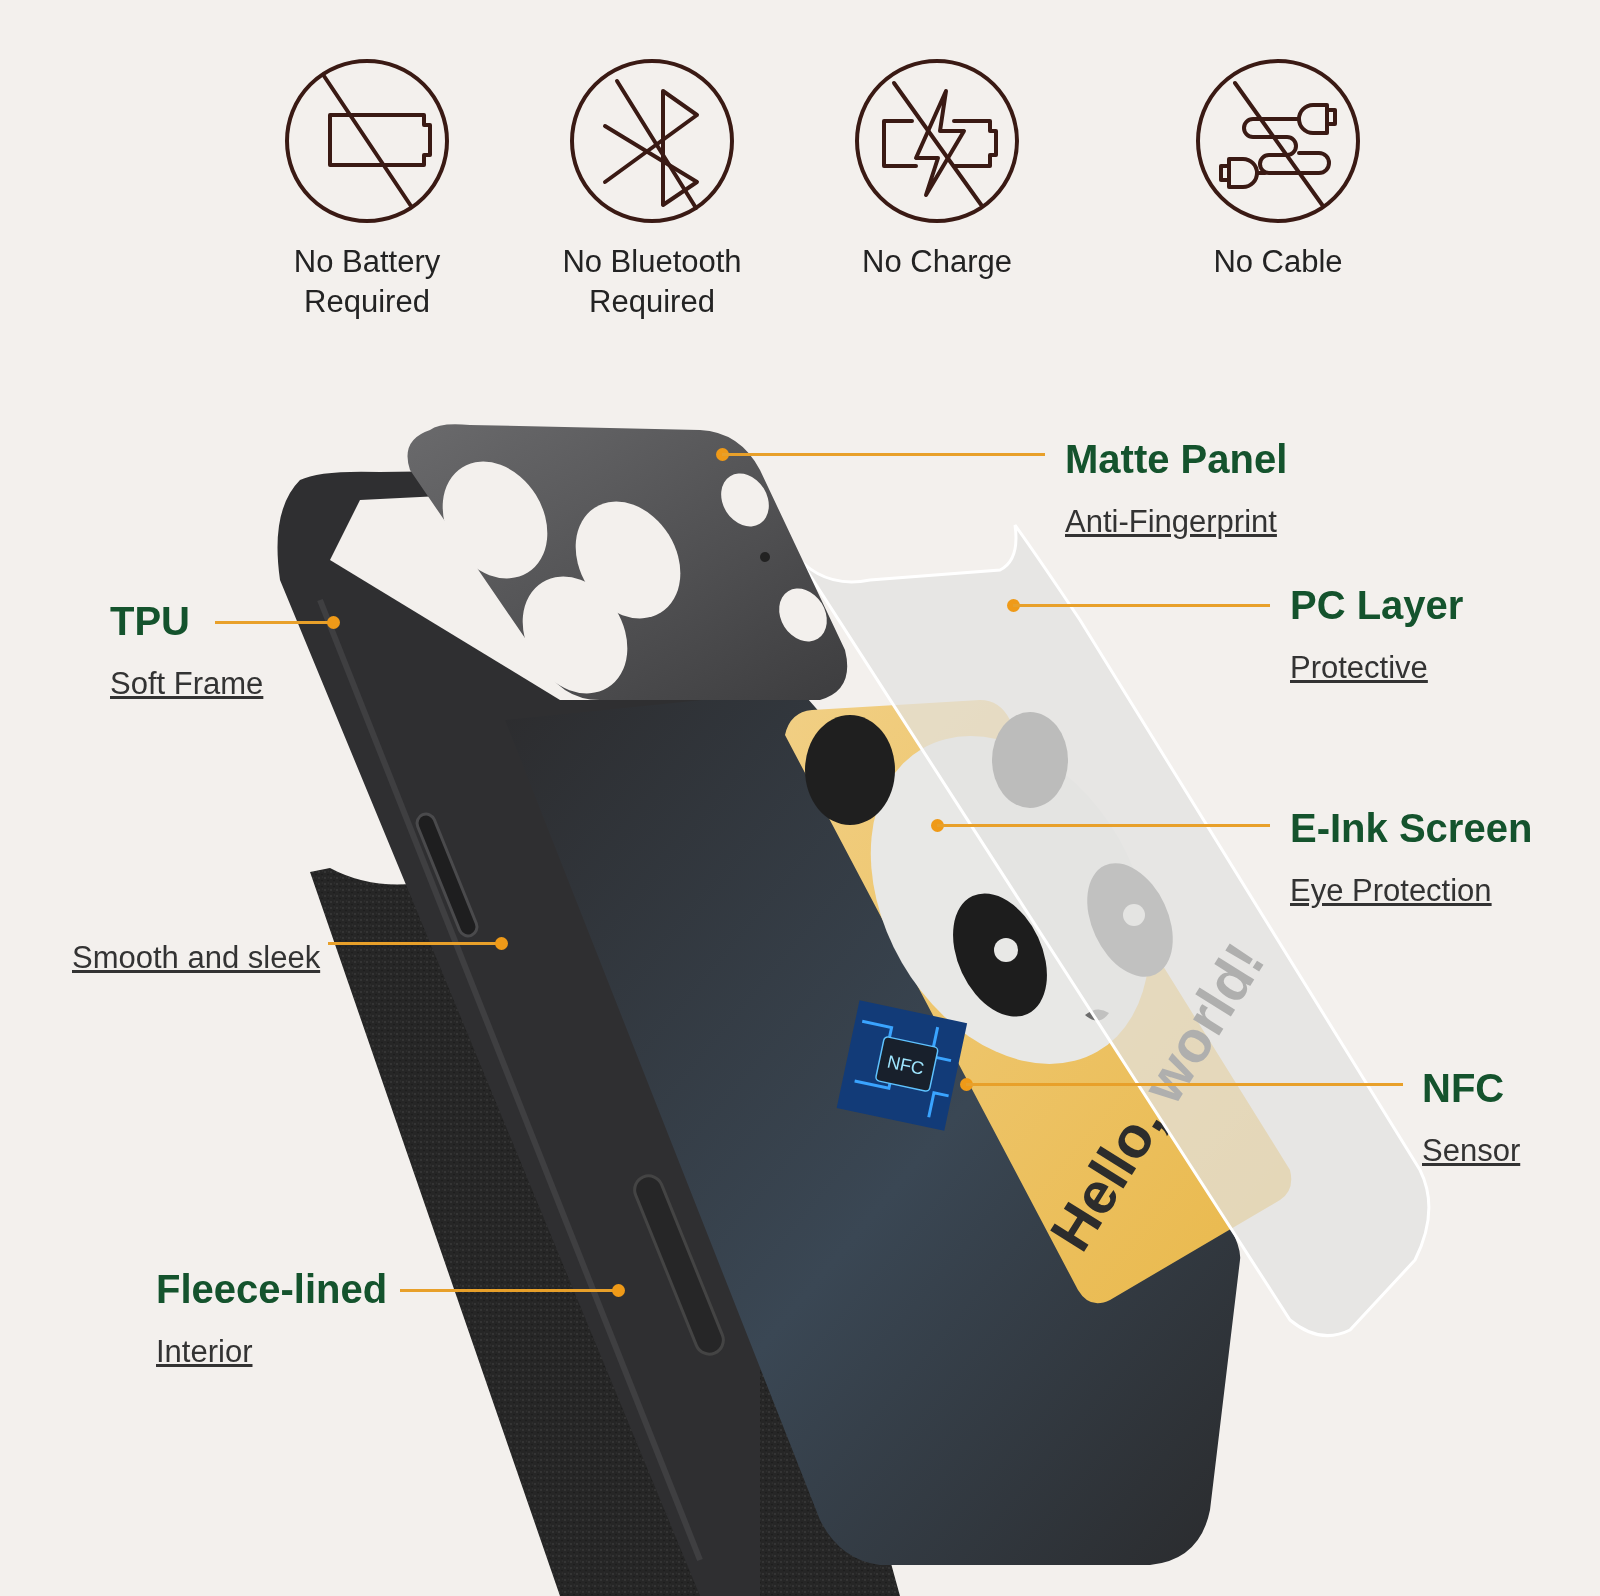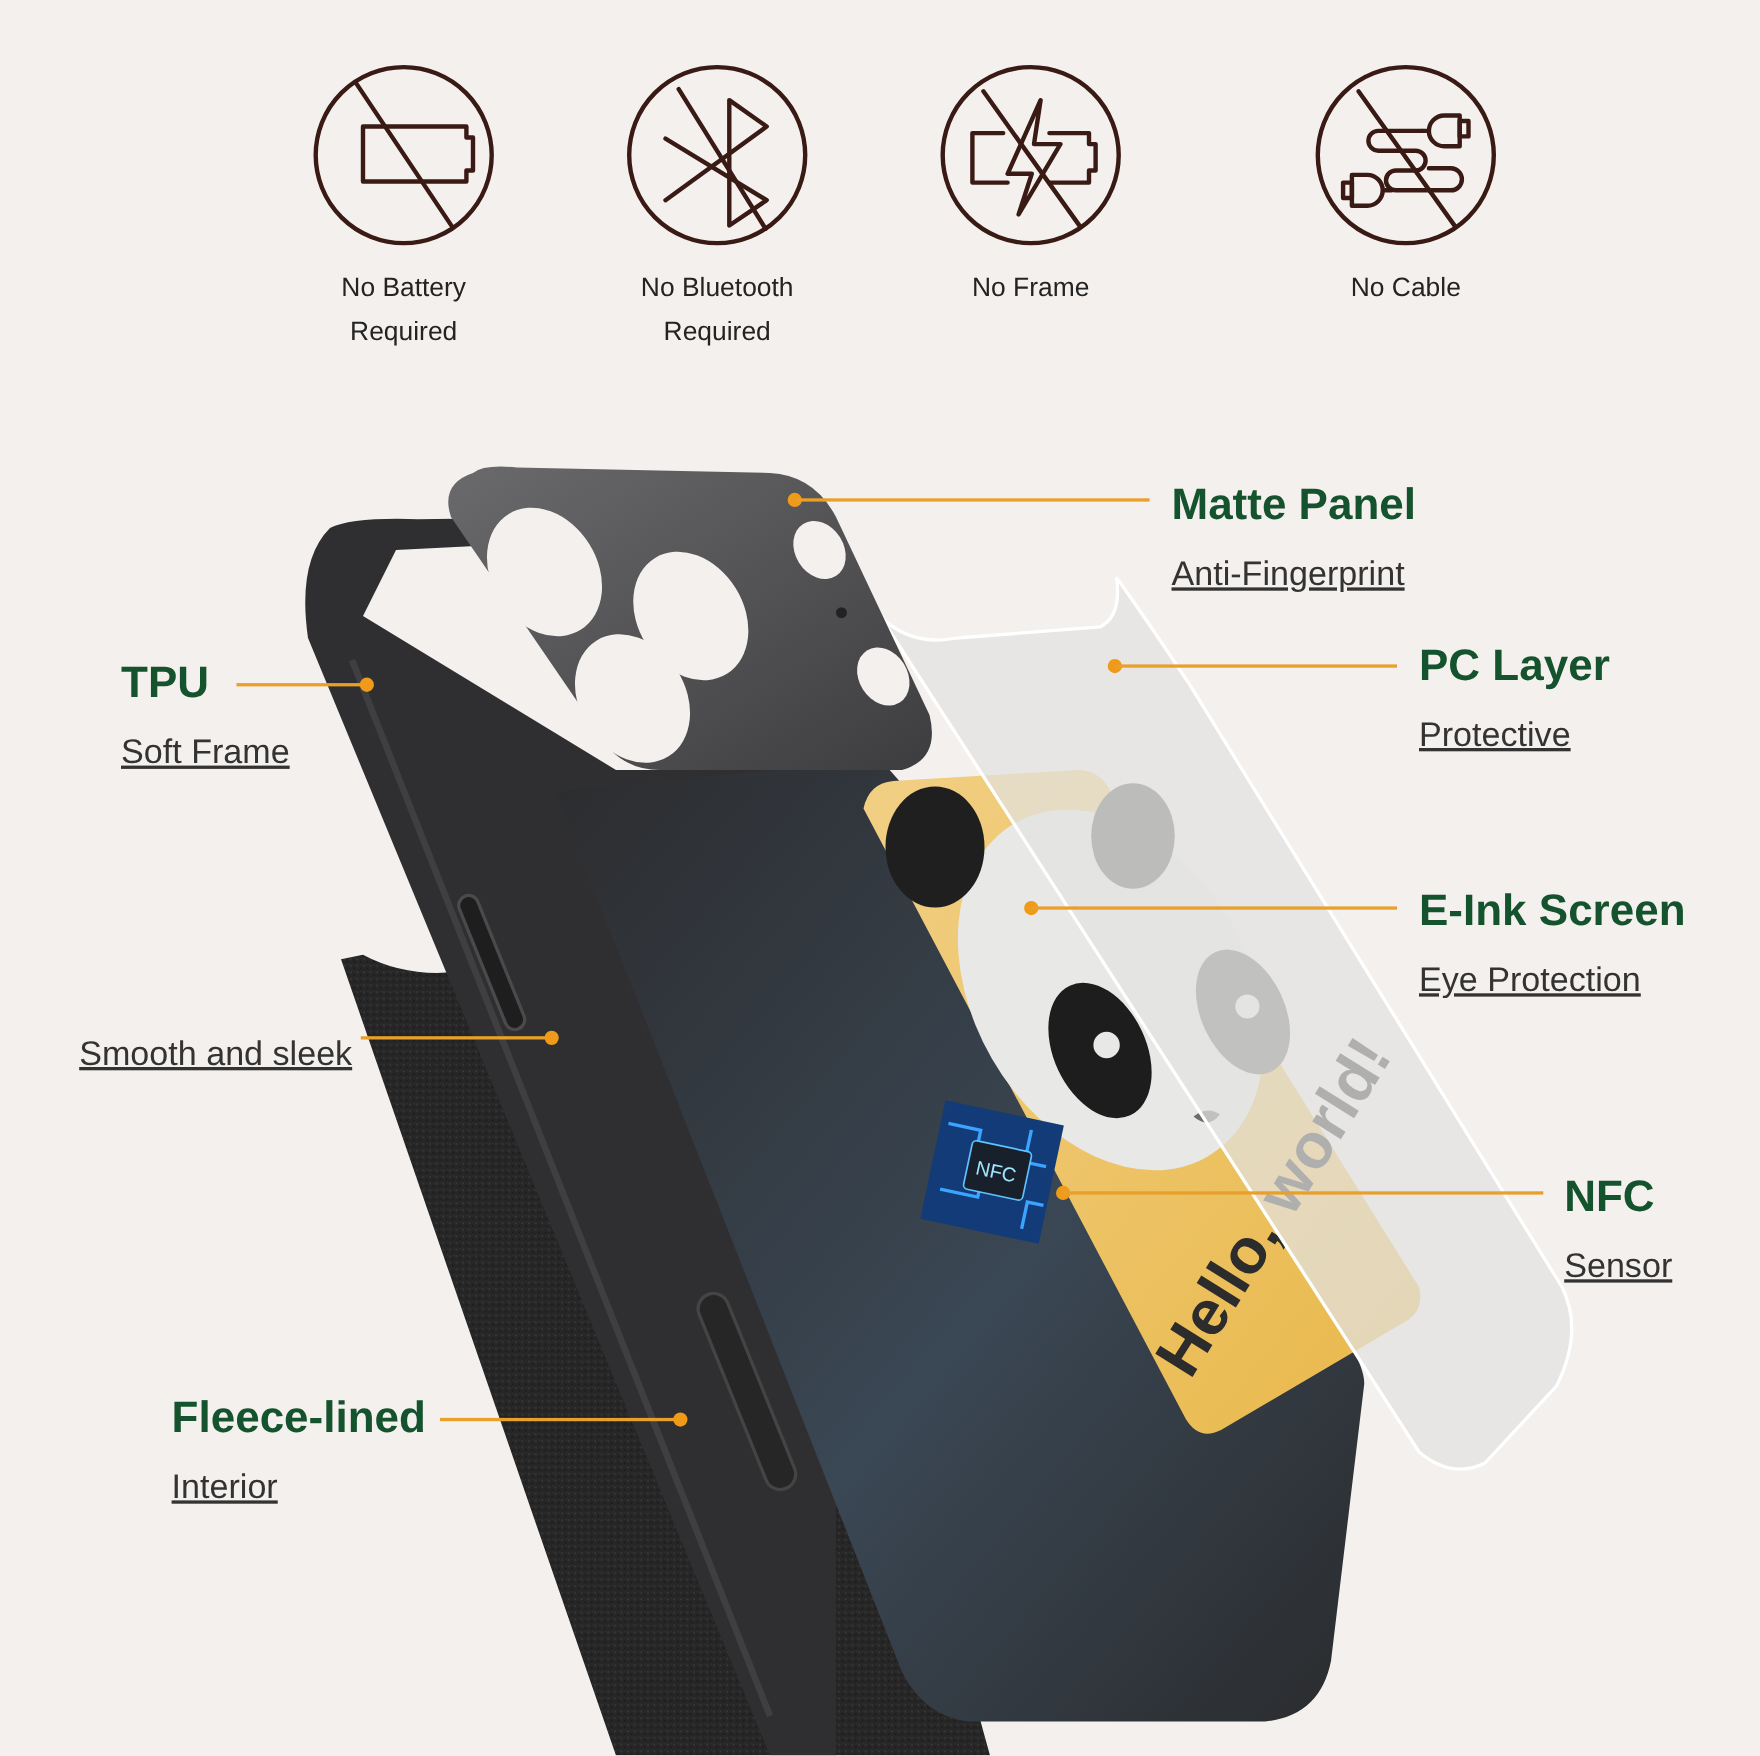--- a/index.html
+++ b/index.html
@@ -9,21 +9,21 @@
       position: relative; overflow: hidden;
       font-family: "Liberation Sans", "DejaVu Sans", sans-serif;
       color: #1e1e1e;
     }
     .feature {
       position: absolute; top: 58px; width: 220px;
       display: flex; flex-direction: column; align-items: center;
     }
     .feature svg { width: 166px; height: 166px; display: block; }
     .feature-label {
-      margin-top: 18px; font-size: 24px; line-height: 40px;
+      margin-top: 18px; font-size: 31px; line-height: 40px;
       text-align: center; color: #232323; white-space: pre-line;
     }
     #art { position: absolute; left: 0; top: 0; }
     .callout { position: absolute; }
     .callout .title { font-size: 40px; font-weight: bold; color: #14532d; line-height: 46px; white-space: nowrap; }
     .callout .sub { font-size: 31px; color: #333; line-height: 40px; white-space: nowrap; margin-top: 20px; text-decoration: underline; }
     .leader { position: absolute; height: 3px; background: #e8a02a; }
     .dot { position: absolute; width: 13px; height: 13px; border-radius: 50%; background: #ef9a18; }
   </style>
 </head>
@@ -50,21 +50,21 @@
 </div>
 
 <div class="feature" style="left:827px;">
   <svg viewBox="0 0 166 166" fill="none" stroke="#3a1a14" stroke-width="4" stroke-linecap="round" stroke-linejoin="round">
     <circle cx="83" cy="83" r="80"></circle>
     <line x1="40" y1="25" x2="128" y2="148"></line>
     <path d="M58 63 h-28 v45 h32"></path>
     <path d="M100 63 h36 v10 h6 v24 h-6 v11 h-36"></path>
     <path d="M92 33 L62 100 L84 100 L72 137 L110 73 L86 73 Z"></path>
   </svg>
-  <div class="feature-label">No Frame</div>
+  <div class="feature-label">No Charge</div>
 </div>
 
 <div class="feature" style="left:1168px;">
   <svg viewBox="0 0 166 166" fill="none" stroke="#3a1a14" stroke-width="4" stroke-linecap="round" stroke-linejoin="round">
     <circle cx="83" cy="83" r="80"></circle>
     <line x1="40" y1="25" x2="128" y2="148"></line>
     <path d="M98 61 h-40 a9 9 0 0 0 0 18 h34 a9 9 0 0 1 0 18 h-18 a9 9 0 0 0 0 18 h50 a10 10 0 0 0 0 -20 h-20"></path>
     <path d="M98 61 h6 a14 14 0 0 1 14 -14 h14 v28 h-14 a14 14 0 0 1 -14 -14"></path>
     <rect x="132" y="52" width="8" height="14"></rect>
     <path d="M70 115 h-8 a14 14 0 0 0 -14 -14 h-14 v28 h14 a14 14 0 0 0 14 -14"></path>

